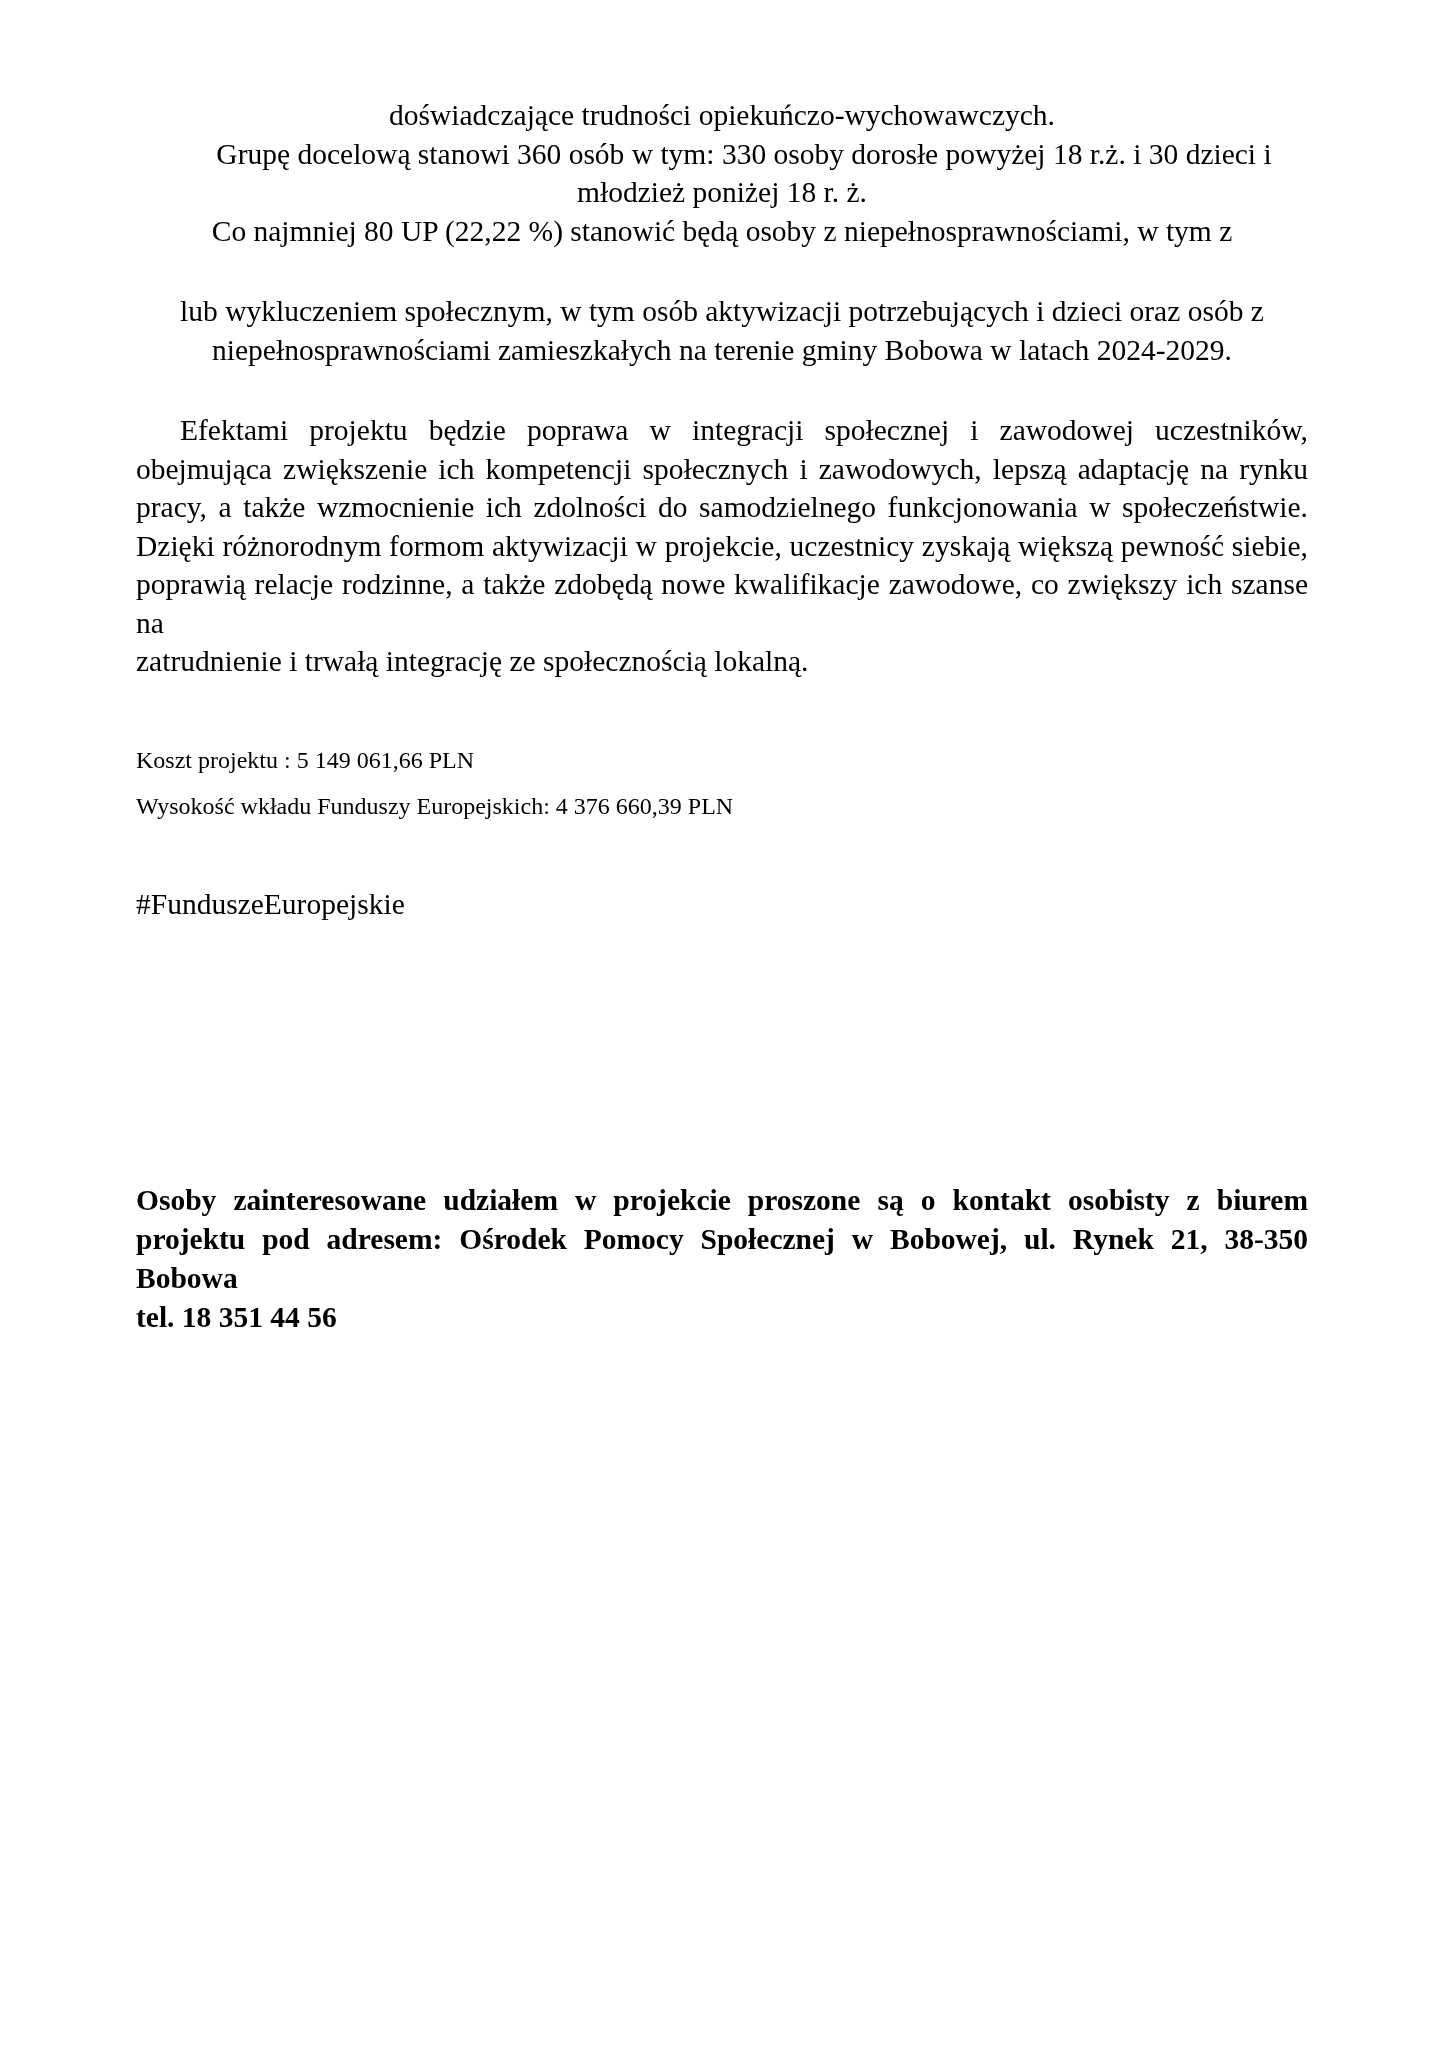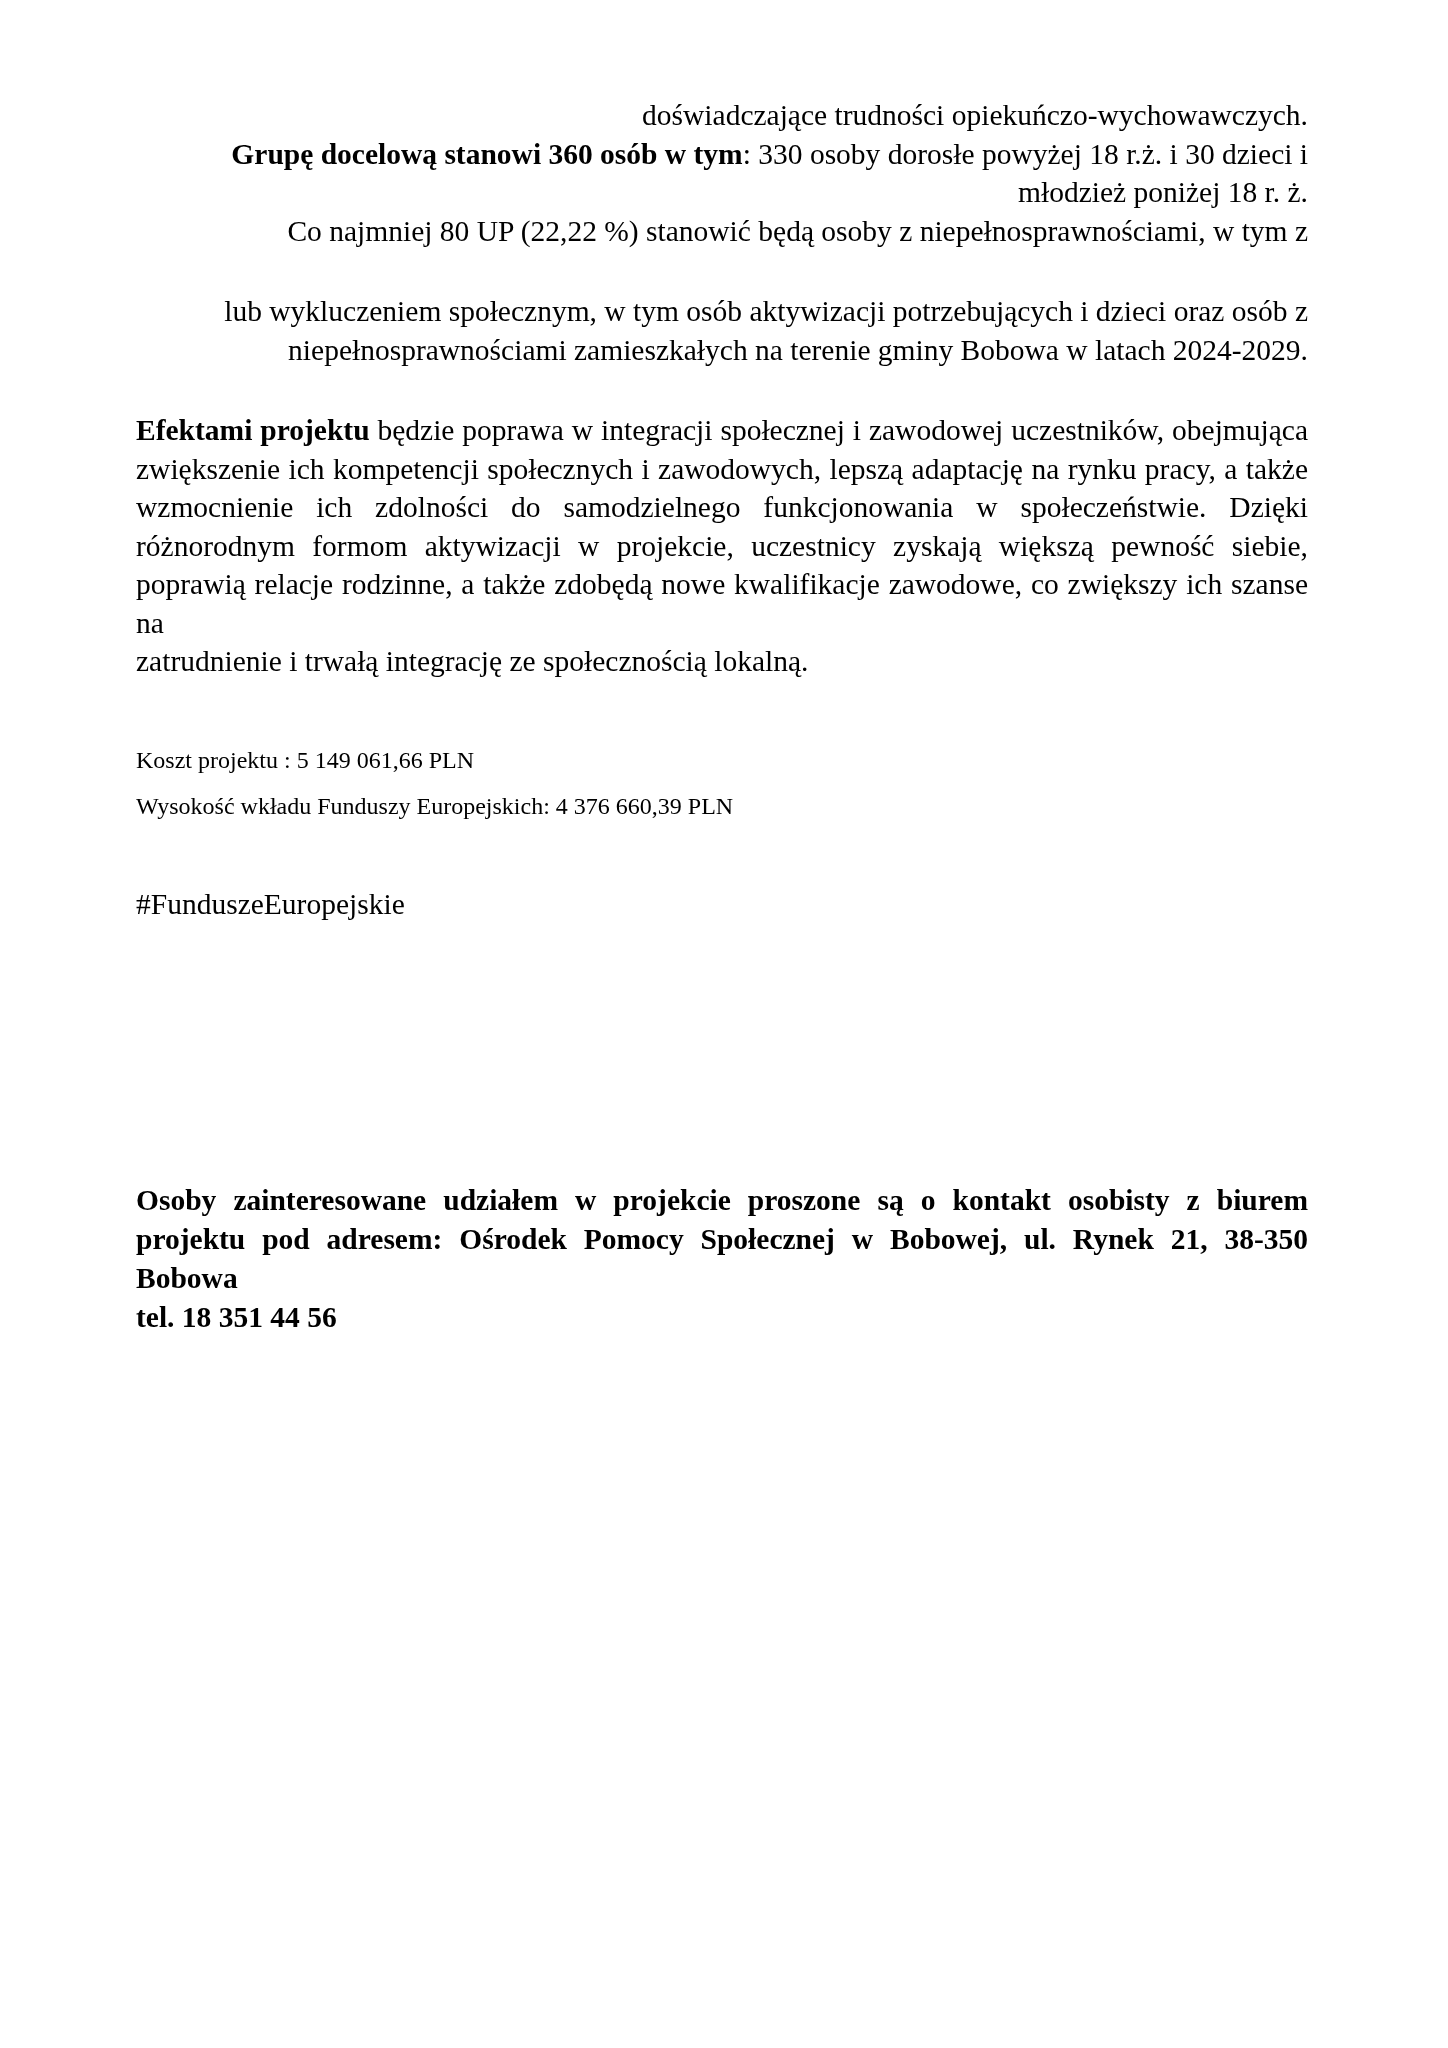--- a/index.html
+++ b/index.html
@@ -24,32 +24,33 @@
   .content {
     position: absolute;
     left: 136px;
     top: 96px;
     width: 1172px;
   }
   .para {
     font-size: 29.5px;
     line-height: 38.5px;
     margin: 0;
-    text-align: right;
+    text-align: center;
     hyphens: none;
   }
   .para.justify {
     text-align: justify;
     text-justify: inter-word;
   }
   .para.justify > .lastline {
     display: block;
   }
   b, .bold {
-    font-weight: bold;
+    font-weight: normal;
+    margin-left: 44px;
   }
   .gap-md { height: 42px; }
   .gap-lg { height: 56px; }
   .gap-xl { height: 150px; }
   .block-spacer-contact { height: 108px; }
   .line { display: block; }
   .cost-line {
     font-size: 24px;
     line-height: 46px;
     margin: 0;

